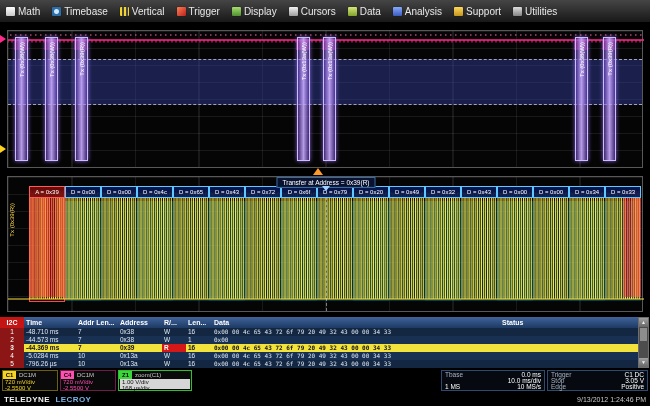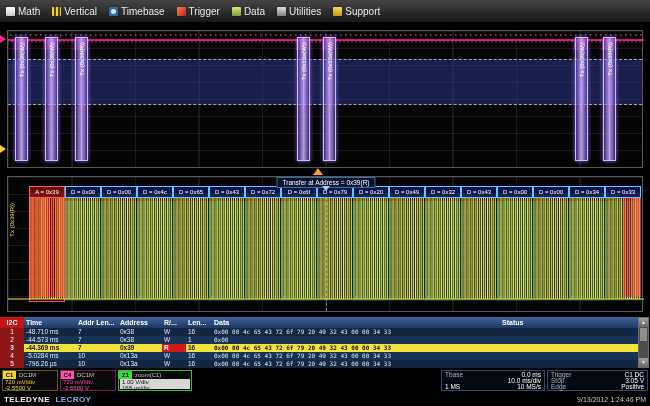--- a/index.html
+++ b/index.html
@@ -132,43 +132,55 @@
 </head>
 <body>
 
 <div id="app" data-name="oscilloscope-app">
 
   <div id="menu-bar" data-name="menu-bar">
       <div class="menu-item" data-name="menu-item-file">
         <span class="menu-icon" data-name="file-icon"></span>
         <span data-name="menu-item-label">Math</span>
       </div>
+      <div class="menu-item" data-name="menu-item-timebase">
+        <span class="menu-icon" data-name="timebase-icon"></span>
+        <span data-name="menu-item-label">Timebase</span>
+      </div>
       <div class="menu-item" data-name="menu-item-vertical">
         <span class="menu-icon" data-name="vertical-icon"></span>
         <span data-name="menu-item-label">Vertical</span>
       </div>
-      <div class="menu-item" data-name="menu-item-timebase">
-        <span class="menu-icon" data-name="timebase-icon"></span>
-        <span data-name="menu-item-label">Timebase</span>
-      </div>
       <div class="menu-item" data-name="menu-item-trigger">
         <span class="menu-icon" data-name="trigger-icon"></span>
         <span data-name="menu-item-label">Trigger</span>
       </div>
+      <div class="menu-item" data-name="menu-item-display">
+        <span class="menu-icon" data-name="display-icon"></span>
+        <span data-name="menu-item-label">Display</span>
+      </div>
+      <div class="menu-item" data-name="menu-item-cursors">
+        <span class="menu-icon" data-name="cursors-icon"></span>
+        <span data-name="menu-item-label">Cursors</span>
+      </div>
       <div class="menu-item" data-name="menu-item-math">
         <span class="menu-icon" data-name="math-icon"></span>
         <span data-name="menu-item-label">Data</span>
       </div>
+      <div class="menu-item" data-name="menu-item-analysis">
+        <span class="menu-icon" data-name="analysis-icon"></span>
+        <span data-name="menu-item-label">Analysis</span>
+      </div>
+      <div class="menu-item" data-name="menu-item-support">
+        <span class="menu-icon" data-name="support-icon"></span>
+        <span data-name="menu-item-label">Support</span>
+      </div>
       <div class="menu-item" data-name="menu-item-utilities">
         <span class="menu-icon" data-name="utilities-icon"></span>
         <span data-name="menu-item-label">Utilities</span>
-      </div>
-      <div class="menu-item" data-name="menu-item-support">
-        <span class="menu-icon" data-name="support-icon"></span>
-        <span data-name="menu-item-label">Support</span>
       </div>
     </div>
 
   <div id="top-grid" class="grid" data-name="overview-grid">
     <div id="blue-band" data-name="overview-band"></div>
     <svg width="636" height="138" data-name="overview-waveform">
       <path id="tw-dots" d="M2,4h1.5M7,4h1.5M12,4h1.5M17,4h1.5M22,4h1.5M27,4h1.5M32,4h1.5M37,4h1.5M42,4h1.5M47,4h1.5M52,4h1.5M57,4h1.5M62,4h1.5M67,4h1.5M72,4h1.5M77,4h1.5M82,4h1.5M87,4h1.5M92,4h1.5M97,4h1.5M102,4h1.5M107,4h1.5M112,4h1.5M117,4h1.5M122,4h1.5M127,4h1.5M132,4h1.5M137,4h1.5M142,4h1.5M147,4h1.5M152,4h1.5M157,4h1.5M162,4h1.5M167,4h1.5M172,4h1.5M177,4h1.5M182,4h1.5M187,4h1.5M192,4h1.5M197,4h1.5M202,4h1.5M207,4h1.5M212,4h1.5M217,4h1.5M222,4h1.5M227,4h1.5M232,4h1.5M237,4h1.5M242,4h1.5M247,4h1.5M252,4h1.5M257,4h1.5M262,4h1.5M267,4h1.5M272,4h1.5M277,4h1.5M282,4h1.5M287,4h1.5M292,4h1.5M297,4h1.5M302,4h1.5M307,4h1.5M312,4h1.5M317,4h1.5M322,4h1.5M327,4h1.5M332,4h1.5M337,4h1.5M342,4h1.5M347,4h1.5M352,4h1.5M357,4h1.5M362,4h1.5M367,4h1.5M372,4h1.5M377,4h1.5M382,4h1.5M387,4h1.5M392,4h1.5M397,4h1.5M402,4h1.5M407,4h1.5M412,4h1.5M417,4h1.5M422,4h1.5M427,4h1.5M432,4h1.5M437,4h1.5M442,4h1.5M447,4h1.5M452,4h1.5M457,4h1.5M462,4h1.5M467,4h1.5M472,4h1.5M477,4h1.5M482,4h1.5M487,4h1.5M492,4h1.5M497,4h1.5M502,4h1.5M507,4h1.5M512,4h1.5M517,4h1.5M522,4h1.5M527,4h1.5M532,4h1.5M537,4h1.5M542,4h1.5M547,4h1.5M552,4h1.5M557,4h1.5M562,4h1.5M567,4h1.5M572,4h1.5M577,4h1.5M582,4h1.5M587,4h1.5M592,4h1.5M597,4h1.5M602,4h1.5M607,4h1.5M612,4h1.5M617,4h1.5M622,4h1.5M627,4h1.5M632,4h1.5" stroke="#ff6ab0" stroke-width="1" fill="none"></path>
       <path d="M0,9H636" stroke="#ff2a8a" stroke-width="1.5" fill="none" data-name="c4-trace"></path>
       <path id="tw-ticks" d="M0,9v2.5M4,9v2.5M8,9v2.5M12,9v2.5M16,9v2.5M20,9v2.5M24,9v2.5M28,9v2.5M32,9v2.5M36,9v2.5M40,9v2.5M44,9v2.5M48,9v2.5M52,9v2.5M56,9v2.5M60,9v2.5M64,9v2.5M68,9v2.5M72,9v2.5M76,9v2.5M80,9v2.5M84,9v2.5M88,9v2.5M92,9v2.5M96,9v2.5M100,9v2.5M104,9v2.5M108,9v2.5M112,9v2.5M116,9v2.5M120,9v2.5M124,9v2.5M128,9v2.5M132,9v2.5M136,9v2.5M140,9v2.5M144,9v2.5M148,9v2.5M152,9v2.5M156,9v2.5M160,9v2.5M164,9v2.5M168,9v2.5M172,9v2.5M176,9v2.5M180,9v2.5M184,9v2.5M188,9v2.5M192,9v2.5M196,9v2.5M200,9v2.5M204,9v2.5M208,9v2.5M212,9v2.5M216,9v2.5M220,9v2.5M224,9v2.5M228,9v2.5M232,9v2.5M236,9v2.5M240,9v2.5M244,9v2.5M248,9v2.5M252,9v2.5M256,9v2.5M260,9v2.5M264,9v2.5M268,9v2.5M272,9v2.5M276,9v2.5M280,9v2.5M284,9v2.5M288,9v2.5M292,9v2.5M296,9v2.5M300,9v2.5M304,9v2.5M308,9v2.5M312,9v2.5M316,9v2.5M320,9v2.5M324,9v2.5M328,9v2.5M332,9v2.5M336,9v2.5M340,9v2.5M344,9v2.5M348,9v2.5M352,9v2.5M356,9v2.5M360,9v2.5M364,9v2.5M368,9v2.5M372,9v2.5M376,9v2.5M380,9v2.5M384,9v2.5M388,9v2.5M392,9v2.5M396,9v2.5M400,9v2.5M404,9v2.5M408,9v2.5M412,9v2.5M416,9v2.5M420,9v2.5M424,9v2.5M428,9v2.5M432,9v2.5M436,9v2.5M440,9v2.5M444,9v2.5M448,9v2.5M452,9v2.5M456,9v2.5M460,9v2.5M464,9v2.5M468,9v2.5M472,9v2.5M476,9v2.5M480,9v2.5M484,9v2.5M488,9v2.5M492,9v2.5M496,9v2.5M500,9v2.5M504,9v2.5M508,9v2.5M512,9v2.5M516,9v2.5M520,9v2.5M524,9v2.5M528,9v2.5M532,9v2.5M536,9v2.5M540,9v2.5M544,9v2.5M548,9v2.5M552,9v2.5M556,9v2.5M560,9v2.5M564,9v2.5M568,9v2.5M572,9v2.5M576,9v2.5M580,9v2.5M584,9v2.5M588,9v2.5M592,9v2.5M596,9v2.5M600,9v2.5M604,9v2.5M608,9v2.5M612,9v2.5M616,9v2.5M620,9v2.5M624,9v2.5M628,9v2.5M632,9v2.5M7,9v10M9,9v10M11,9v10M13,9v10M15,9v10M17,9v10M19,9v10M37,9v10M39,9v10M41,9v10M43,9v10M45,9v10M47,9v10M49,9v10M67,9v10M69,9v10M71,9v10M73,9v10M75,9v10M77,9v10M79,9v10M289,9v10M291,9v10M293,9v10M295,9v10M297,9v10M299,9v10M301,9v10M315,9v10M317,9v10M319,9v10M321,9v10M323,9v10M325,9v10M327,9v10M567,9v10M569,9v10M571,9v10M573,9v10M575,9v10M577,9v10M579,9v10M595,9v10M597,9v10M599,9v10M601,9v10M603,9v10M605,9v10M607,9v10" stroke="#ff2a8a" stroke-width="1" fill="none"></path>
     </svg>

